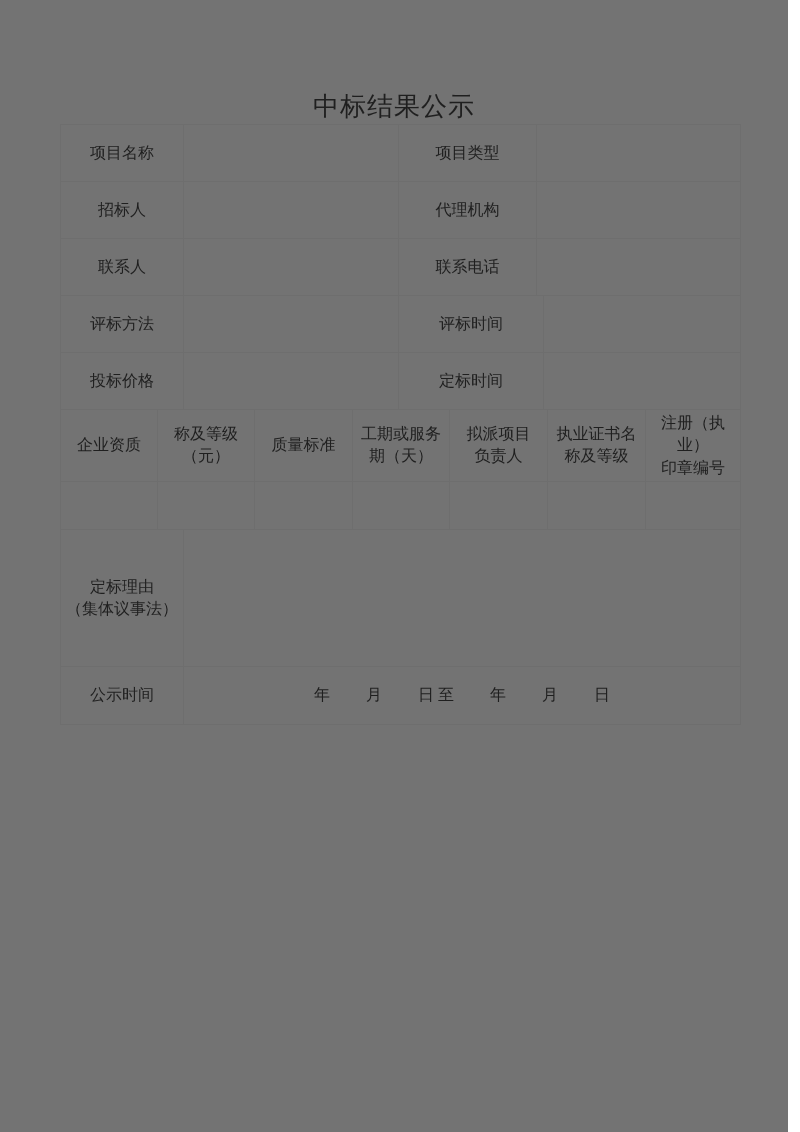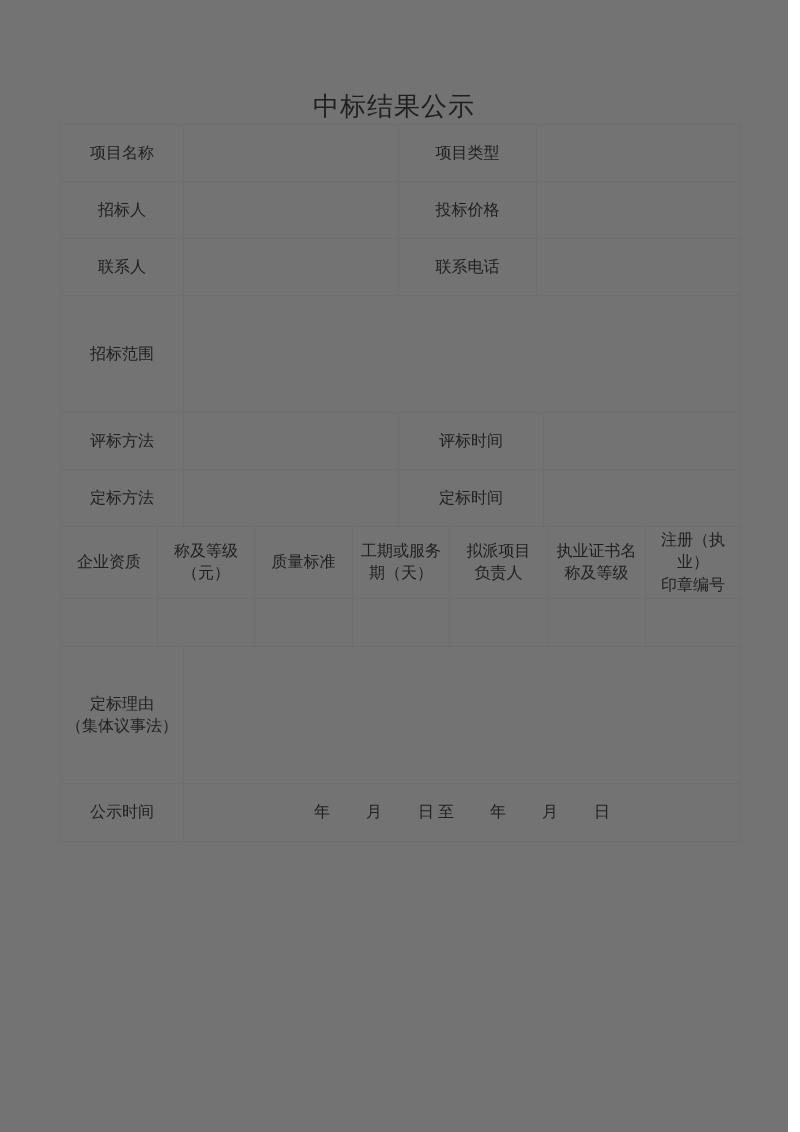--- a/index.html
+++ b/index.html
@@ -62,52 +62,48 @@
     <tbody>
         <tr class="h57">
       <td>项目名称</td>
       <td></td>
       <td>项目类型</td>
       <td></td>
     </tr>
     <tr class="h57">
       <td>招标人</td>
       <td></td>
-      <td>投标价格</td>
+      <td>代理机构</td>
       <td></td>
     </tr>
     <tr class="h57">
       <td>联系人</td>
       <td></td>
       <td>联系电话</td>
       <td></td>
-    </tr>
-    <tr class="h117">
-      <td>招标范围</td>
-      <td colspan="3"></td>
     </tr>
   </tbody>
     </table>
 
   <table class="t">
     <colgroup>
       <col style="width:123px">
         <col style="width:215px">
         <col style="width:145px">
         <col style="width:197px">
     </colgroup>
     <tbody>
         <tr class="h57">
       <td>评标方法</td>
       <td></td>
       <td>评标时间</td>
       <td></td>
     </tr>
     <tr class="h57">
-      <td>定标方法</td>
+      <td>投标价格</td>
       <td></td>
       <td>定标时间</td>
       <td></td>
     </tr>
   </tbody>
     </table>
 
   <table class="t">
     <colgroup>
       <col style="width:97px">

